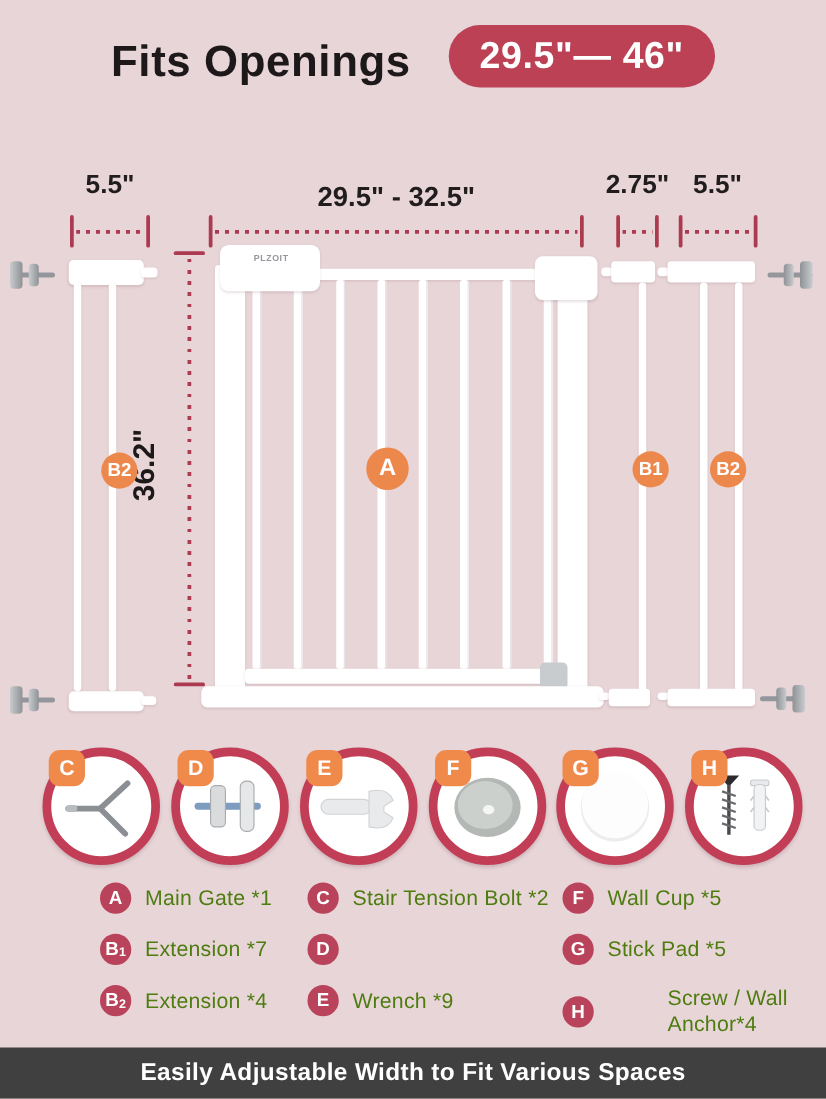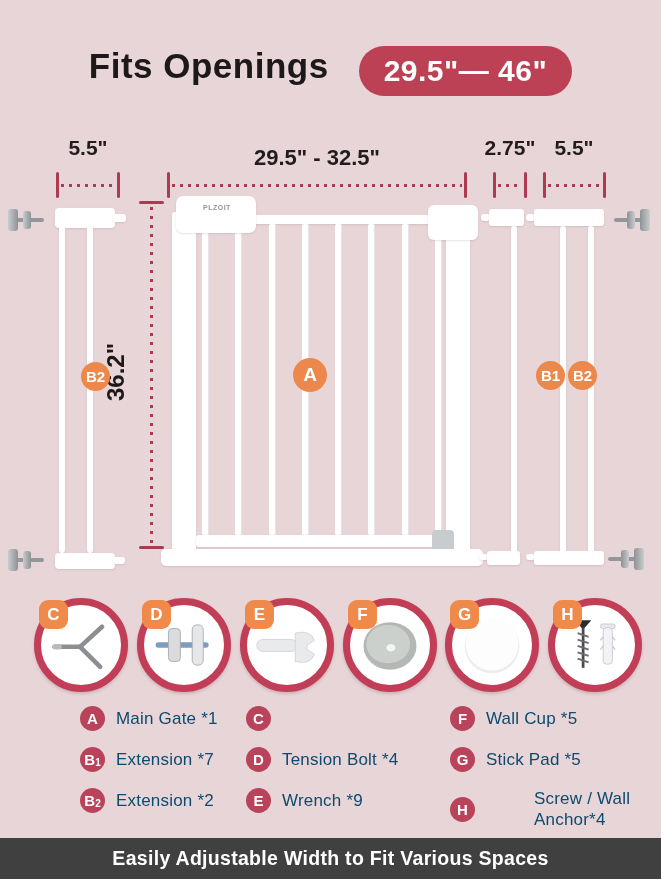--- a/index.html
+++ b/index.html
@@ -2,21 +2,21 @@
 <html><head>
 <meta charset="utf-8">
 <style>
   html,body{margin:0;padding:0;}
   .stage{
     position:relative; width:661px; height:879px;
     background:#E8D5D8; overflow:hidden;
     font-family:"Liberation Sans", sans-serif;
   }
   
-  .header{position:absolute; top:46px; left:0; right:0; display:flex; justify-content:center; align-items:flex-start; gap:30px;}
+  .header{position:absolute; top:20px; left:0; right:0; display:flex; justify-content:center; align-items:flex-end; gap:30px;}
   .title{font-size:35px; font-weight:bold; color:#1d191b; letter-spacing:.5px;}
   .range-badge{background:#BC4155; color:#fff; font-size:30px; font-weight:bold; padding:8px 25px; border-radius:32px; letter-spacing:.5px;}
   
   .dim-label{position:absolute; font-size:21px; font-weight:600; color:#211d1f; text-align:center;}
   .dim-line{position:absolute; height:26px; display:flex; align-items:center;}
   .dim-line .tick{width:3px; height:26px; background:#AC3A51; border-radius:1.5px;}
   .dim-line .dots{flex:1; height:3px; margin:0 2px; background-image:repeating-linear-gradient(90deg,#AC3A51 0 3px,transparent 3px 8px);}
   .vdim{position:absolute; left:150px; top:207px; width:3px; height:338px;
         background-image:repeating-linear-gradient(180deg,#AC3A51 0 3px,transparent 3px 9px);}
   .vtick{position:absolute; left:139px; width:25px; height:3px; background:#AC3A51; border-radius:1.5px;}
@@ -39,21 +39,21 @@
   .part svg{position:absolute; left:50%; top:50%; transform:translate(-50%,-50%);}
   .pbadge{position:absolute; left:-2px; top:-5px; width:29px; height:29px; background:#F08A4B; border-radius:9px;
         color:#fff; font-weight:bold; font-size:17px; display:flex; align-items:center; justify-content:center; z-index:2;}
   
   .lcol{position:absolute; top:706px;}
   .lcol1{left:80px;} .lcol2{left:246px;} .lcol3{left:450px;}
   .lrow{display:flex; align-items:center; gap:11px; margin-bottom:16px; min-height:25px;}
   .lg-badge{width:25px; height:25px; border-radius:50%; background:#B8435A; color:#fff; font-weight:bold; font-size:15px;
         display:flex; align-items:center; justify-content:center; flex-shrink:0;}
   .lg-badge .sub{font-size:10px; margin-top:6px;}
-  .lg-label{font-size:17px; color:#0c4a6e; letter-spacing:.2px; line-height:1.25; font-weight:500;}
+  .lg-label{font-size:17px; color:#4d7c0f; letter-spacing:.2px; line-height:1.25; font-weight:500;}
   .lcol3 .lrow.wrap .lg-label{max-width:120px;margin-left:48px;}
   
   .footer{position:absolute; left:0; right:0; bottom:0; height:41px; background:#404040;
         display:flex; align-items:center; justify-content:center;}
   .footer span{color:#fff; font-size:19.5px; font-weight:bold; letter-spacing:.3px;}
 </style>
 </head>
 <body>
 
 <div class="stage">
@@ -158,21 +158,21 @@
       </div>
     <div class="bolt flip" style="left:606px;top:547px;">
         <span class="rod"></span>
         <span class="d1"></span>
         <span class="d2"></span>
       </div>
   </div>
 
   <div class="marker" style="left:293px;top:358px;width:34px;height:34px;font-size:19px;">A</div>
   <div class="marker" style="left:81px;top:362px;width:29px;height:29px;font-size:15px;">B2</div>
-  <div class="marker" style="left:506px;top:361px;width:29px;height:29px;font-size:15px;margin-left:30px;">B1</div>
+  <div class="marker" style="left:506px;top:361px;width:29px;height:29px;font-size:15px;">B1</div>
   <div class="marker" style="left:568px;top:361px;width:29px;height:29px;font-size:15px;">B2</div>
 
   <div class="part" style="left:34px;">
     <span class="pbadge">C</span>
     <svg width="64" height="64" viewBox="0 0 70 70">
       <g stroke="#8b8f93" stroke-width="5" stroke-linecap="round" fill="none">
         <path d="M6 37 H34"></path>
           <path d="M34 37 L58 15"></path>
           <path d="M34 37 L56 59"></path>
       </g>
@@ -234,36 +234,36 @@
           <span>B</span>
           <span class="sub">1</span>
         </span>
       <span class="lg-label">Extension *7</span>
     </div>
     <div class="lrow">
       <span class="lg-badge">
           <span>B</span>
           <span class="sub">2</span>
         </span>
-      <span class="lg-label">Extension *2</span>
+      <span class="lg-label">Extension *4</span>
     </div>
   </div>
   <div class="lcol lcol2">
     <div class="lrow">
       <span class="lg-badge">
           <span>C</span>
           <span class="sub"></span>
         </span>
+      <span class="lg-label">Stair Tension Bolt *2</span>
     </div>
     <div class="lrow">
       <span class="lg-badge">
           <span>D</span>
           <span class="sub"></span>
         </span>
-      <span class="lg-label">Tension Bolt *4</span>
     </div>
     <div class="lrow">
       <span class="lg-badge">
           <span>E</span>
           <span class="sub"></span>
         </span>
       <span class="lg-label">Wrench *9</span>
     </div>
   </div>
   <div class="lcol lcol3">

